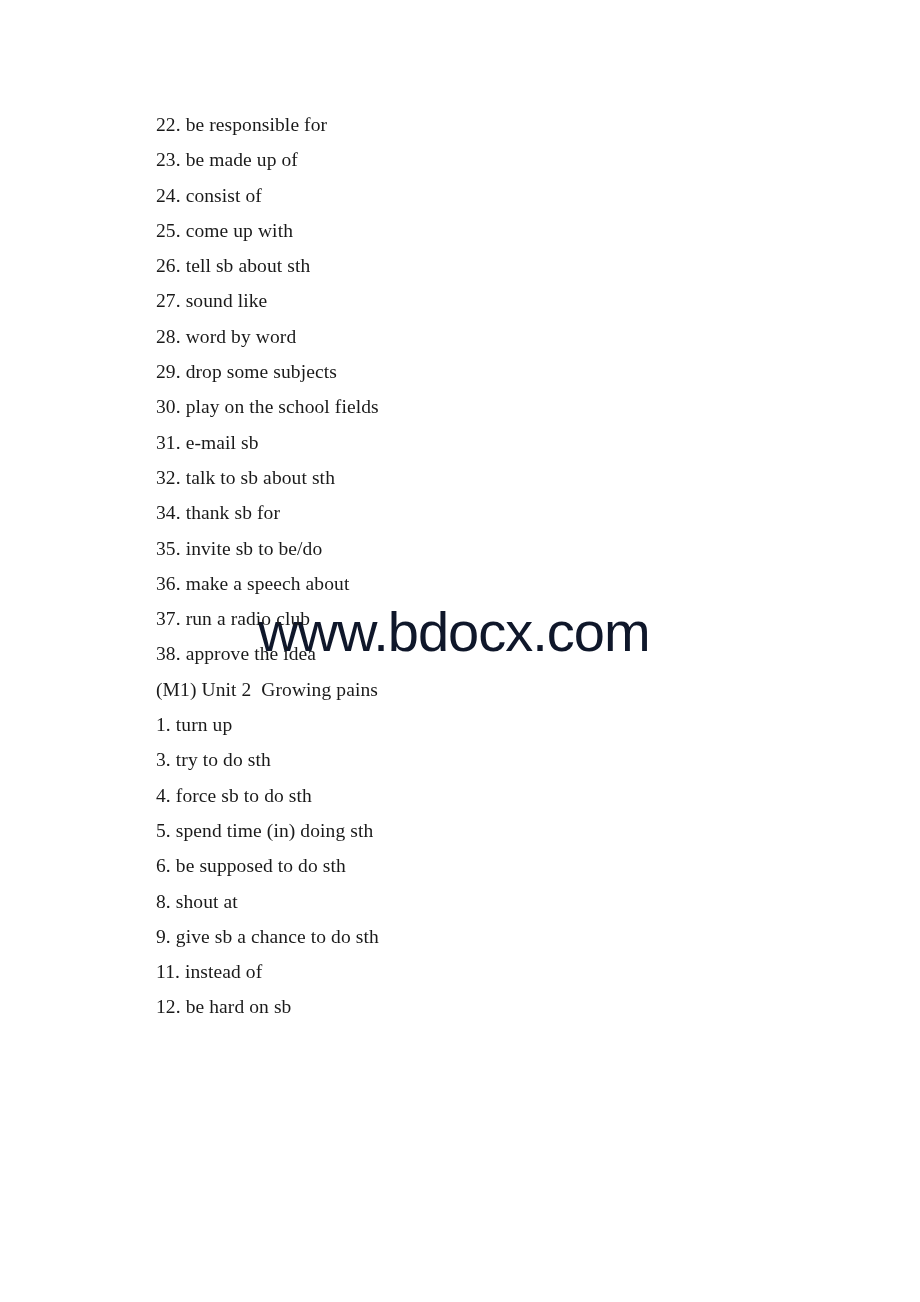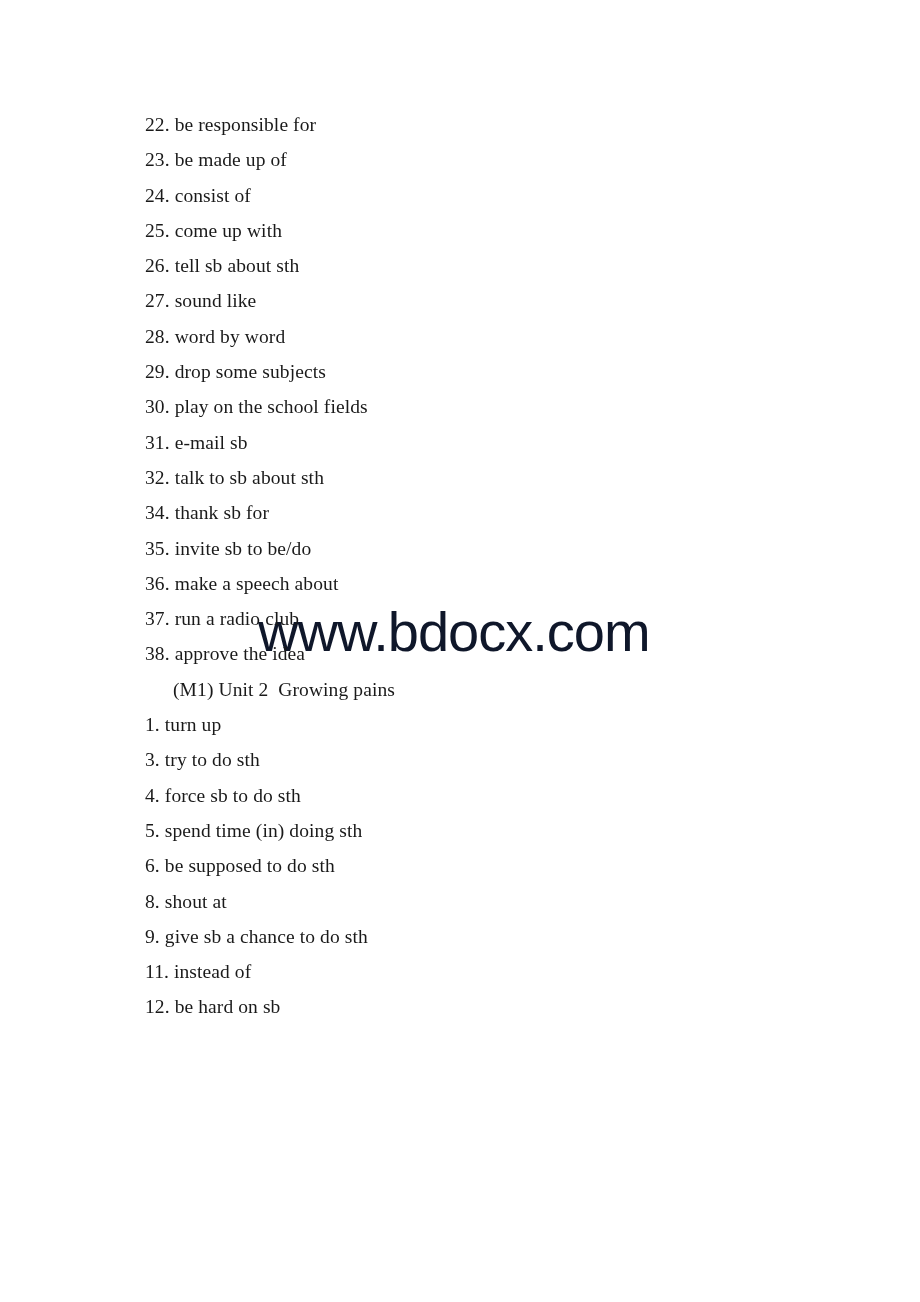--- a/index.html
+++ b/index.html
@@ -36,37 +36,36 @@
     letter-spacing: -1px;
     color: #0f172a;
     line-height: 1;
     white-space: nowrap;
     user-select: none;
     z-index: 1;
   }
 
   #content {
     position: absolute;
-    left: 145px;
+    left: 156px;
     top: 107px;
     width: 700px;
     z-index: 2;
   }
 
   .line {
     font-size: 19.5px;
     line-height: 35.3px;
     color: #1a1a1a;
     white-space: pre;
     letter-spacing: 0.1px;
   }
 
   .line.heading {
     font-size: 19.5px;
-    margin-left: 28px;
   }
 </style>
 </head>
 <body>
 
 <div id="page">
 
   <div id="watermark">www.bdocx.com</div>
 
   <div id="content">

